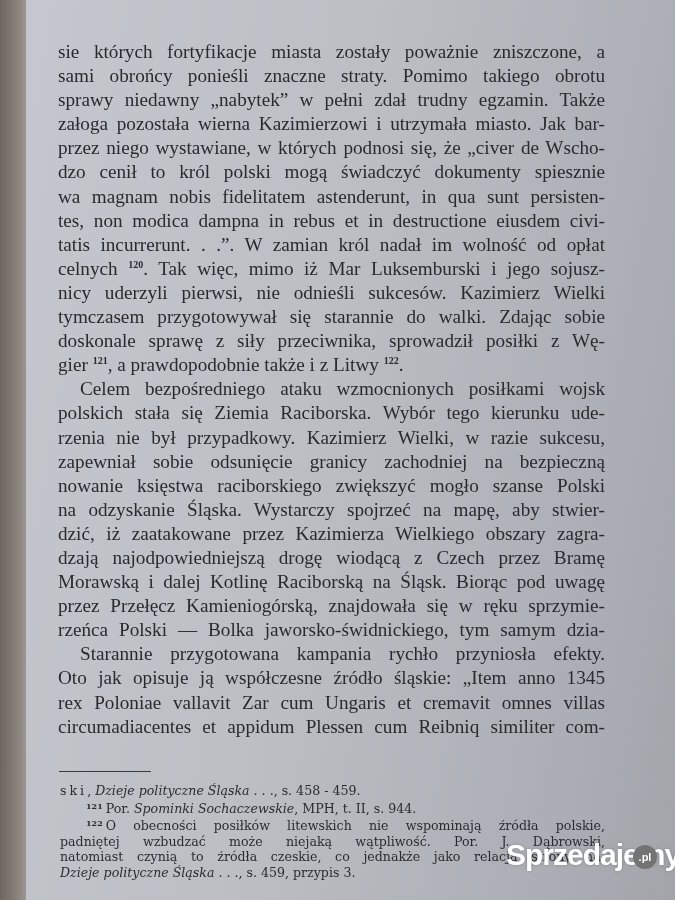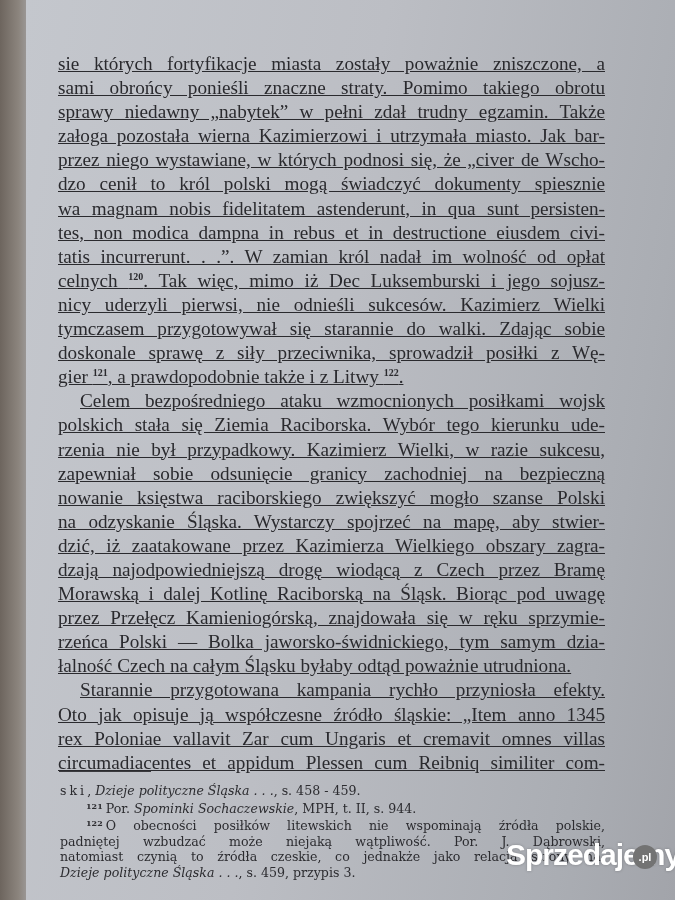--- a/index.html
+++ b/index.html
@@ -10,26 +10,25 @@
   }
   .spine {
     position: absolute; left: 0; top: 0; width: 34px; height: 900px;
     background: linear-gradient(to right, #6d655e 0%, #8c857e 55%, #a9a9ad 100%);
   }
   .page {
     position: absolute; left: 26px; top: 0; width: 649px; height: 900px;
     background: linear-gradient(100deg, #c4c7cd 0%, #bcbec4 45%, #aaadb3 85%, #a2a4aa 100%);
   }
   .text-block {
-    position: absolute; left: 58px; top: 52px; width: 547px;
+    position: absolute; left: 58px; top: 40px; width: 547px;
     color: #2a2a2e;
     font-family: "Liberation Serif", serif;
     font-size: 19.2px;
     line-height: 24.1px;
-    text-decoration: underline;
   }
   .line {
     display: block; white-space: nowrap;
     text-align: justify; text-align-last: justify;
     height: 24.1px; overflow: visible;
   }
   .line.last { text-align-last: left; }
   .line.indent { padding-left: 22px; }
   sup { font-size: 10px; line-height: 0; font-weight: bold; vertical-align: 7px; }
   .rule {
@@ -69,37 +68,36 @@
 <div class="text-block">
   <span class="line">sie których fortyfikacje miasta zostały poważnie zniszczone, a</span>
   <span class="line">sami obrońcy ponieśli znaczne straty. Pomimo takiego obrotu</span>
   <span class="line">sprawy niedawny „nabytek” w pełni zdał trudny egzamin. Także</span>
   <span class="line">załoga pozostała wierna Kazimierzowi i utrzymała miasto. Jak bar-</span>
   <span class="line">przez niego wystawiane, w których podnosi się, że „civer de Wscho-</span>
   <span class="line">dzo cenił to król polski mogą świadczyć dokumenty spiesznie</span>
   <span class="line">wa magnam nobis fidelitatem astenderunt, in qua sunt persisten-</span>
   <span class="line">tes, non modica dampna in rebus et in destructione eiusdem civi-</span>
   <span class="line">tatis incurrerunt. . .”. W zamian król nadał im wolność od opłat</span>
-  <span class="line"><span>celnych </span><sup>120</sup><span>. Tak więc, mimo iż Dec Luksemburski i jego sojusz-</span></span>
+  <span class="line"><span>celnych </span><sup>120</sup><span>. Tak więc, mimo iż Mar Luksemburski i jego sojusz-</span></span>
   <span class="line">nicy uderzyli pierwsi, nie odnieśli sukcesów. Kazimierz Wielki</span>
   <span class="line">tymczasem przygotowywał się starannie do walki. Zdając sobie</span>
   <span class="line">doskonale sprawę z siły przeciwnika, sprowadził posiłki z Wę-</span>
   <span class="line last"><span>gier </span><sup>121</sup><span>, a prawdopodobnie także i z Litwy </span><sup>122</sup><span>.</span></span>
   <span class="line indent">Celem bezpośredniego ataku wzmocnionych posiłkami wojsk</span>
   <span class="line">polskich stała się Ziemia Raciborska. Wybór tego kierunku ude-</span>
   <span class="line">rzenia nie był przypadkowy. Kazimierz Wielki, w razie sukcesu,</span>
   <span class="line">zapewniał sobie odsunięcie granicy zachodniej na bezpieczną</span>
   <span class="line">nowanie księstwa raciborskiego zwiększyć mogło szanse Polski</span>
   <span class="line">na odzyskanie Śląska. Wystarczy spojrzeć na mapę, aby stwier-</span>
   <span class="line">dzić, iż zaatakowane przez Kazimierza Wielkiego obszary zagra-</span>
   <span class="line">dzają najodpowiedniejszą drogę wiodącą z Czech przez Bramę</span>
   <span class="line">Morawską i dalej Kotlinę Raciborską na Śląsk. Biorąc pod uwagę</span>
   <span class="line">przez Przełęcz Kamieniogórską, znajdowała się w ręku sprzymie-</span>
   <span class="line">rzeńca Polski — Bolka jaworsko-świdnickiego, tym samym dzia-</span>
-  <span class="line last">łalność Czech na całym Śląsku byłaby odtąd poważnie utrudniona.</span>
   <span class="line indent">Starannie przygotowana kampania rychło przyniosła efekty.</span>
   <span class="line">Oto jak opisuje ją współczesne źródło śląskie: „Item anno 1345</span>
   <span class="line">rex Poloniae vallavit Zar cum Ungaris et cremavit omnes villas</span>
   <span class="line">circumadiacentes et appidum Plessen cum Reibniq similiter com-</span>
 </div>
 
 <div class="rule"></div>
 
 <div class="footnotes">
   <span class="fn-line last"><span class="spaced">ski</span>, <span class="it">Dzieje polityczne Śląska . . .</span><span>, s. 458 - 459.</span></span>

